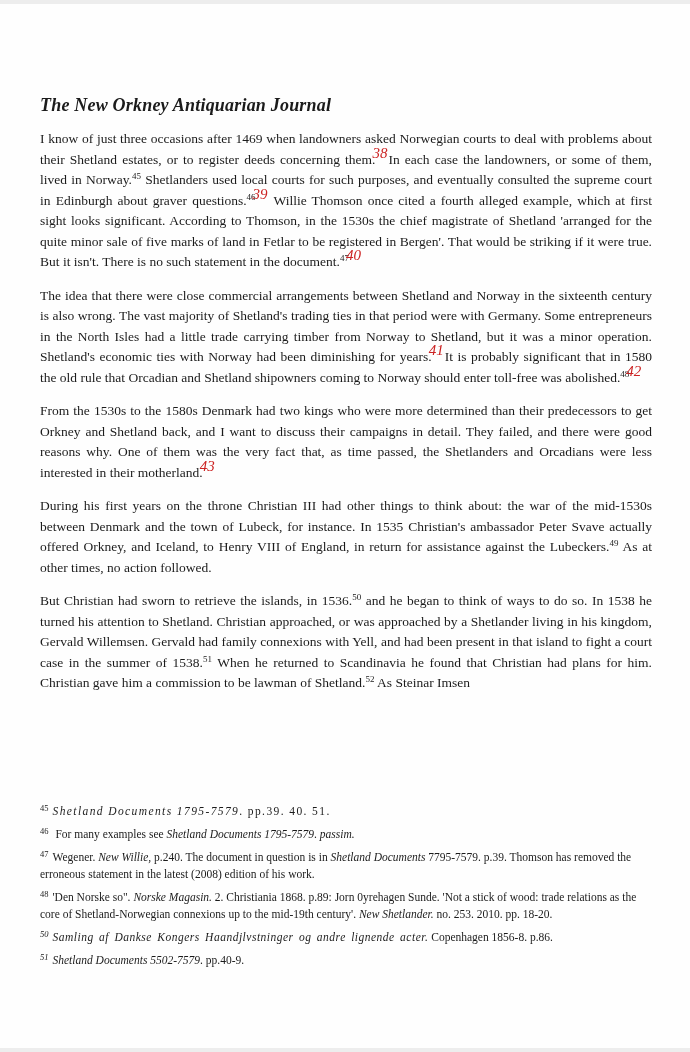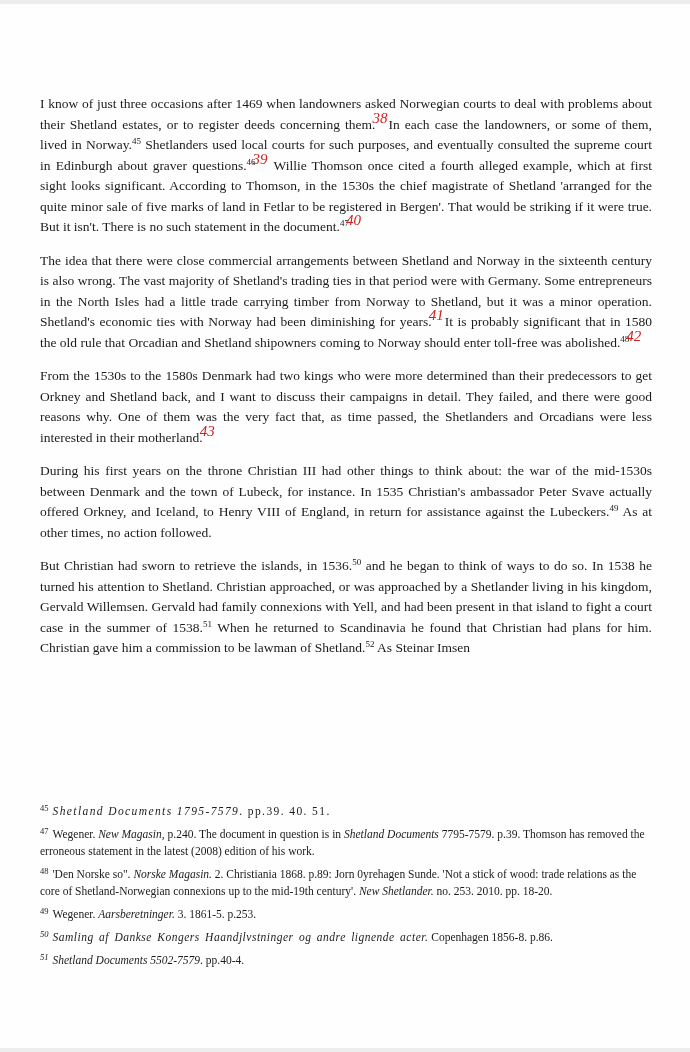--- a/index.html
+++ b/index.html
@@ -76,32 +76,33 @@
   }
   .fn-num.italic { font-style: italic; }
 </style>
 </head>
 <body>
 
 <div class="page" style="color: rgb(27, 27, 27); background: rgb(254, 254, 254);">
   <div class="edge edge-top" style="background: rgb(237, 237, 237);"></div>
 
   <div class="content">
+    <h1 class="doc-title">The New Orkney Antiquarian Journal</h1>
     <div id="paragraphs">
         <p class="body-para"><span class="seg-n">I know of just three occasions after 1469 when landowners asked Norwegian courts to deal with problems about their Shetland estates, or to register deeds concerning them.</span><span class="seg-r" style="color: rgb(204, 34, 34);">38</span><span class="seg-n">In each case the landowners, or some of them, lived in Norway.</span><span class="seg-b">45</span><span class="seg-n"> Shetlanders used local courts for such purposes, and eventually consulted the supreme court in Edinburgh about graver questions.</span><span class="seg-b">46</span><span class="seg-r" style="color: rgb(204, 34, 34);">39</span><span class="seg-n"> Willie Thomson once cited a fourth alleged example, which at first sight looks significant. According to Thomson, in the 1530s the chief magistrate of Shetland 'arranged for the quite minor sale of five marks of land in Fetlar to be registered in Bergen'. That would be striking if it were true. But it isn't. There is no such statement in the document.</span><span class="seg-b">47</span><span class="seg-r" style="color: rgb(204, 34, 34);">40</span></p>
         <p class="body-para"><span class="seg-n">The idea that there were close commercial arrangements between Shetland and Norway in the sixteenth century is also wrong. The vast majority of Shetland's trading ties in that period were with Germany. Some entrepreneurs in the North Isles had a little trade carrying timber from Norway to Shetland, but it was a minor operation. Shetland's economic ties with Norway had been diminishing for years.</span><span class="seg-r" style="color: rgb(204, 34, 34);">41</span><span class="seg-n">It is probably significant that in 1580 the old rule that Orcadian and Shetland shipowners coming to Norway should enter toll-free was abolished.</span><span class="seg-b">48</span><span class="seg-r" style="color: rgb(204, 34, 34);">42</span></p>
         <p class="body-para"><span class="seg-n">From the 1530s to the 1580s Denmark had two kings who were more determined than their predecessors to get Orkney and Shetland back, and I want to discuss their campaigns in detail. They failed, and there were good reasons why. One of them was the very fact that, as time passed, the Shetlanders and Orcadians were less interested in their motherland.</span><span class="seg-r" style="color: rgb(204, 34, 34);">43</span></p>
         <p class="body-para"><span class="seg-n">During his first years on the throne Christian III had other things to think about: the war of the mid-1530s between Denmark and the town of Lubeck, for instance. In 1535 Christian's ambassador Peter Svave actually offered Orkney, and Iceland, to Henry VIII of England, in return for assistance against the Lubeckers.</span><span class="seg-b">49</span><span class="seg-n"> As at other times, no action followed.</span></p>
         <p class="body-para"><span class="seg-n">But Christian had sworn to retrieve the islands, in 1536.</span><span class="seg-b">50</span><span class="seg-n"> and he began to think of ways to do so. In 1538 he turned his attention to Shetland. Christian approached, or was approached by a Shetlander living in his kingdom, Gervald Willemsen. Gervald had family connexions with Yell, and had been present in that island to fight a court case in the summer of 1538.</span><span class="seg-b">51</span><span class="seg-n"> When he returned to Scandinavia he found that Christian had plans for him. Christian gave him a commission to be lawman of Shetland.</span><span class="seg-b">52</span><span class="seg-n"> As Steinar Imsen</span></p>
       </div>
   </div>
 
   <div class="footnotes" id="footnotes">
       <p class="footnote"><sup class="fn-num">45</sup><span class="seg-isp">Shetland Documents 1795-7579</span><span class="seg-sp">. pp.39. 40. 51.</span></p>
-      <p class="footnote"><sup class="fn-num">47</sup><span class="seg-n">Wegener. </span><span class="seg-i">New Magasin,</span><span class="seg-n"> p.240. The document in question is in </span><span class="seg-i">Shetland Documents</span><span class="seg-n"> 7795-7579. p.39. Thomson has removed the erroneous statement in the latest (2008) edition of his work.</span></p>
+      <p class="footnote"><sup class="fn-num">46</sup><span class="seg-n"> For many examples see </span><span class="seg-i">Shetland Documents 1795-7579</span><span class="seg-n">. </span><span class="seg-i">passim.</span></p>
+      <p class="footnote"><sup class="fn-num">47</sup><span class="seg-n">Wegener. </span><span class="seg-i">New Willie,</span><span class="seg-n"> p.240. The document in question is in </span><span class="seg-i">Shetland Documents</span><span class="seg-n"> 7795-7579. p.39. Thomson has removed the erroneous statement in the latest (2008) edition of his work.</span></p>
       <p class="footnote"><sup class="fn-num">48</sup><span class="seg-n">'Den Norske so". </span><span class="seg-i">Norske Magasin.</span><span class="seg-n"> 2. Christiania 1868. p.89: Jorn 0yrehagen Sunde. 'Not a stick of wood: trade relations as the core of Shetland-Norwegian connexions up to the mid-19th century'. </span><span class="seg-i">New Shetlander.</span><span class="seg-n"> no. 253. 2010. pp. 18-20.</span></p>
-      <p class="footnote"><sup class="fn-num">49</sup><span class="seg-n">Wegener. </span><span class="seg-i">Aarsberetninger.</span><span class="seg-n"> 3. 1861-5. p.253.</span></p>
       <p class="footnote"><sup class="fn-num italic">50</sup><span class="seg-iw">Samling af Dankse Kongers Haandjlvstninger og andre lignende acter.</span><span class="seg-n"> Copenhagen 1856-8. p.86.</span></p>
-      <p class="footnote"><sup class="fn-num italic">51</sup><span class="seg-i">Shetland Documents 5502-7579</span><span class="seg-n">. pp.40-4.</span></p>
+      <p class="footnote"><sup class="fn-num italic">51</sup><span class="seg-i">Shetland Documents 5502-7579</span><span class="seg-n">. pp.40-9.</span></p>
     </div>
 
   <div class="edge edge-bottom" style="background: rgb(237, 237, 237);"></div>
 </div>
 
 </body></html>

